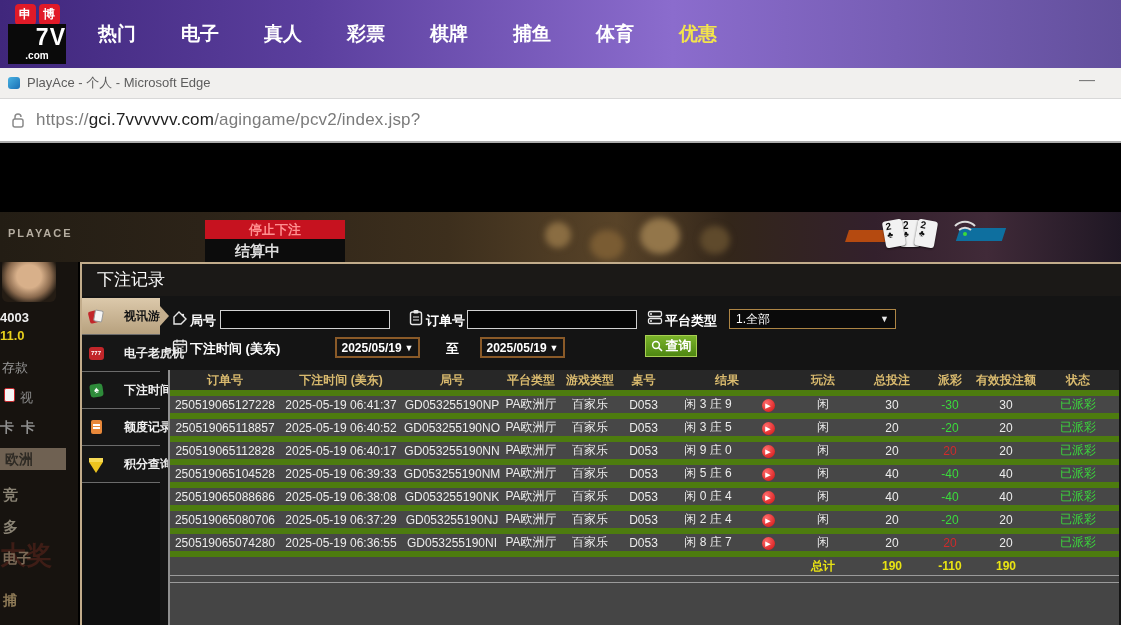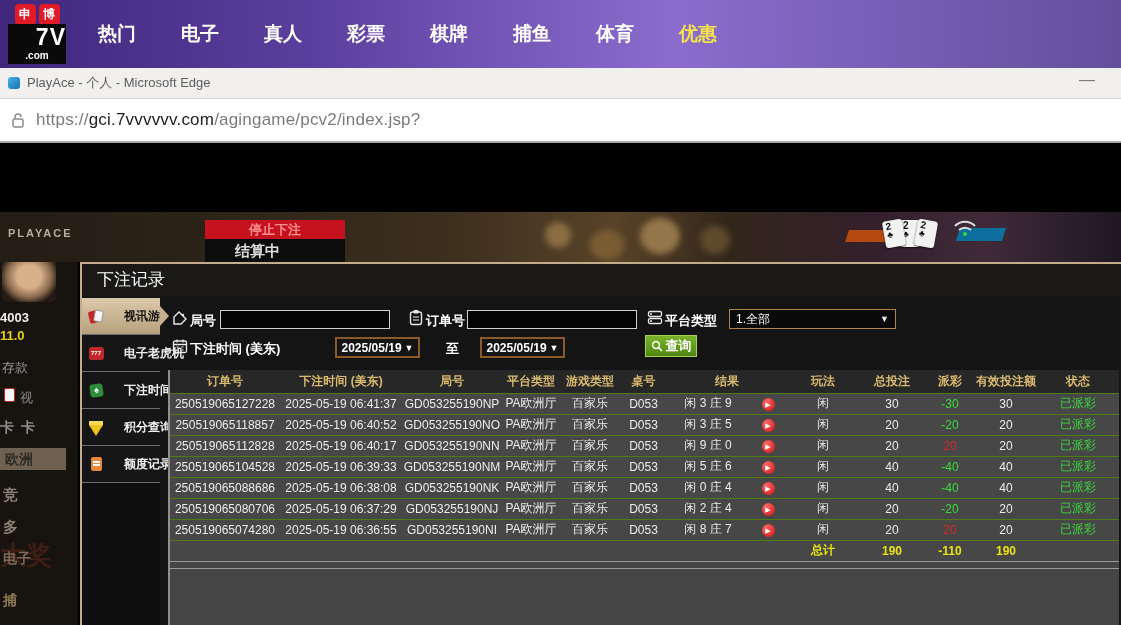--- a/index.html
+++ b/index.html
@@ -132,21 +132,21 @@
     background:linear-gradient(180deg,#7ab32a,#4e8712); border:1px solid #a8cf52; color:#fff;
     font-size:13px; font-weight:bold; display:flex; align-items:center; justify-content:center; gap:3px;
     cursor:pointer; font-family:"Liberation Sans", sans-serif; }
 
   
   .table-wrap { position:absolute; top:72px; left:0; width:951px; bottom:0; background:#454545;
     border-left:2px solid #8f8f8f; display:flex; flex-direction:column; }
   table { border-collapse:collapse; table-layout:fixed; width:100%; }
   th, td { font-size:12px; text-align:center; height:21px; overflow:hidden; white-space:nowrap; }
   thead th { background:#272727; color:#d9ba6e; font-weight:bold; height:23px; }
-  tbody tr { background:#474747; border-top:1px solid #4d7c0f; }
+  tbody tr { background:#474747; border-top:6px solid #4d7c0f; }
   tbody td { color:#ececec; }
   td.payout.loss { color:#3bdb3b; }
   td.payout.win { color:#cf2b2b; }
   td.status { color:#3bdb3b; }
   .play-btn { display:inline-block; width:13px; height:13px; border-radius:50%;
     background:radial-gradient(circle at 35% 30%, #ff6a6a, #d00f0f); color:#fff; font-size:7px;
     line-height:13px; text-align:center; cursor:pointer; vertical-align:middle; }
   tr.sumrow td { color:#e8e313; font-weight:bold; }
   .gap-small { height:7px; border-top:1px solid #9b9b9b; background:#454545; }
   .gap-fill { flex:1; border-top:1px solid #9b9b9b; background:#454545; }
@@ -253,30 +253,30 @@
           </span>
         <span>电子老虎机</span>
       </div>
       <div class="side-item">
         <span class="sicon">
             <span class="icon-green">♠</span>
           </span>
         <span>下注时间</span>
       </div>
       <div class="side-item">
+        <span class="sicon">
+            <span class="icon-doc"></span>
+          </span>
+        <span>额度记录</span>
+      </div>
+      <div class="side-item">
         <span class="sicon" style="padding-top:6px;">
             <span class="icon-gem"></span>
           </span>
         <span>积分查询</span>
-      </div>
-      <div class="side-item">
-        <span class="sicon">
-            <span class="icon-doc"></span>
-          </span>
-        <span>额度记录</span>
       </div>
     </aside>
 
     <section class="main">
 
       <svg class="ficon" style="left:4px;top:12px;" width="16" height="16" viewBox="0 0 16 16">
         <path d="M2 7 L7 2 L14 2 L14 9 L9 14 Z" fill="none" stroke="#e8e8e8" stroke-width="1.4" transform="rotate(180 8 8)"></path>
         <circle cx="11" cy="5" r="1.2" fill="#e8e8e8"></circle>
       </svg>
       <span class="flabel" style="left:22px;top:14px;">局号</span>

